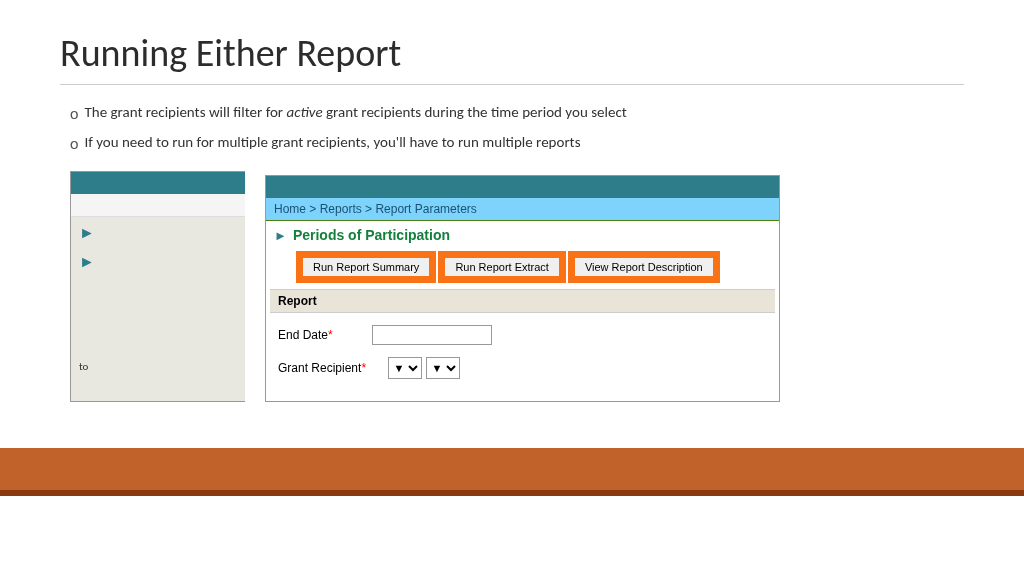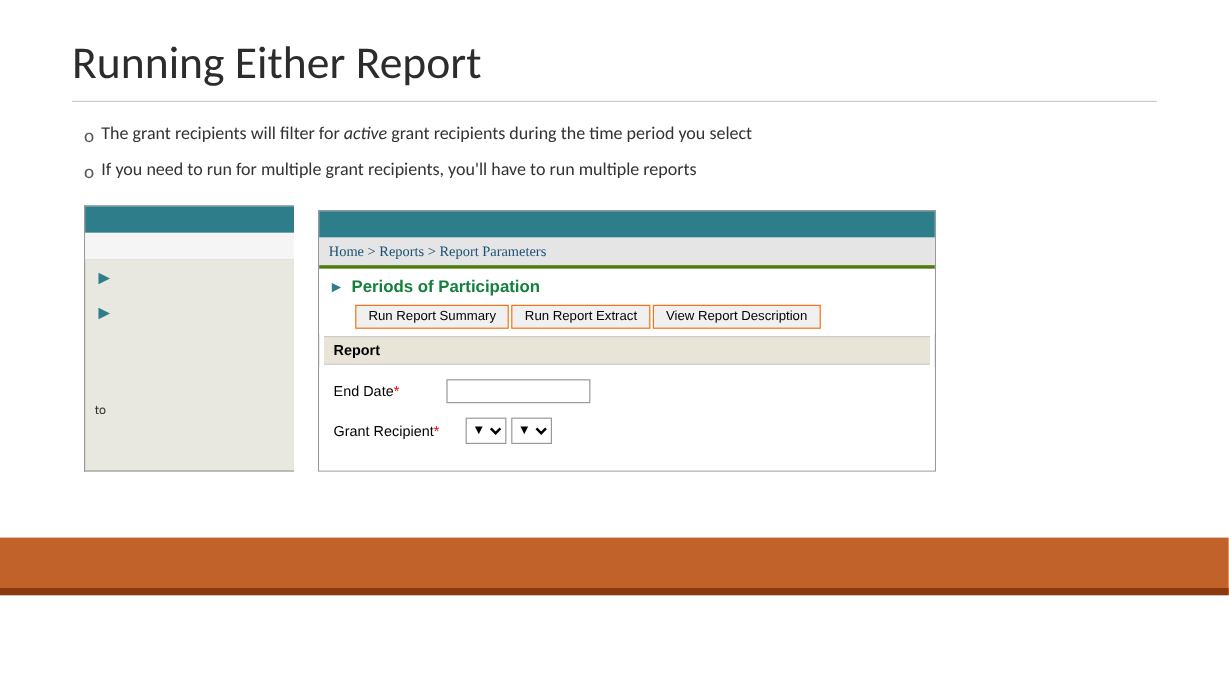--- a/index.html
+++ b/index.html
@@ -72,26 +72,25 @@
 
     .scr-header-bar {
       background: #2e7d8a;
       height: 22px;
       display: flex;
       align-items: center;
       padding: 0 8px;
     }
 
     .scr-breadcrumb {
-      background: #e5e5e5;
+      background: #7dd3fc;
       padding: 4px 8px;
       font-size: 12px;
       color: #1a5276;
-      border-bottom: 3px solid #4d7c0f;
-      font-family: Liberation Serif, serif;
+      border-bottom: 1px solid #4d7c0f;
     }
 
     .scr-section-title-row {
       display: flex;
       align-items: center;
       padding: 6px 8px;
       background: #fff;
     }
 
     .scr-arrow {
@@ -109,21 +108,21 @@
 
     .scr-buttons-row {
       display: flex;
       gap: 2px;
       padding: 2px 8px 4px 30px;
       background: #fff;
     }
 
     .scr-btn {
       background: #f0f0f0;
-      border: 1px solid #f97316;
+      border: 7px solid #f97316;
       padding: 3px 10px;
       font-size: 11px;
       color: #000;
       cursor: pointer;
     }
 
     .scr-filter-header {
       background: #e8e4d8;
       border: 1px solid #ccc;
       border-left: none;
@@ -203,21 +202,21 @@
 
       <div style="width:175px; background:#e8e8e0; border:1px solid #999; border-right:none; position:relative;">
         <div style="background:#2e7d8a; height:22px;"></div>
         <div style="padding:4px 8px; font-size:12px; background:#f5f5f5; border-bottom:1px solid #ddd; color:#aaa;">&nbsp;</div>
         <div style="padding:6px 8px; display:flex; align-items:center;">
           <span style="color:#2e7d8a; font-weight:bold; margin-right:4px;">►</span>
         </div>
         <div style="padding:4px 8px; display:flex; align-items:center;">
           <span style="color:#2e7d8a; font-weight:bold; margin-right:4px;">►</span>
         </div>
-        <div style="position:absolute; bottom:44px; left:8px; font-size:11px; color:#333;">to</div>
+        <div style="position:absolute; bottom:28px; left:8px; font-size:11px; color:#333;">to</div>
       </div>
 
       <div class="screenshot-container" style="width:515px;">
         <div class="scr-header-bar"></div>
         <div class="scr-breadcrumb">
           <span style="color:#1a5276; text-decoration:none;">Home</span><span> &gt; </span><span style="color:#1a5276;">Reports</span><span> &gt; </span><span>Report Parameters</span>
         </div>
 
         <div class="scr-section-title-row">
           <span class="scr-arrow">►</span>

